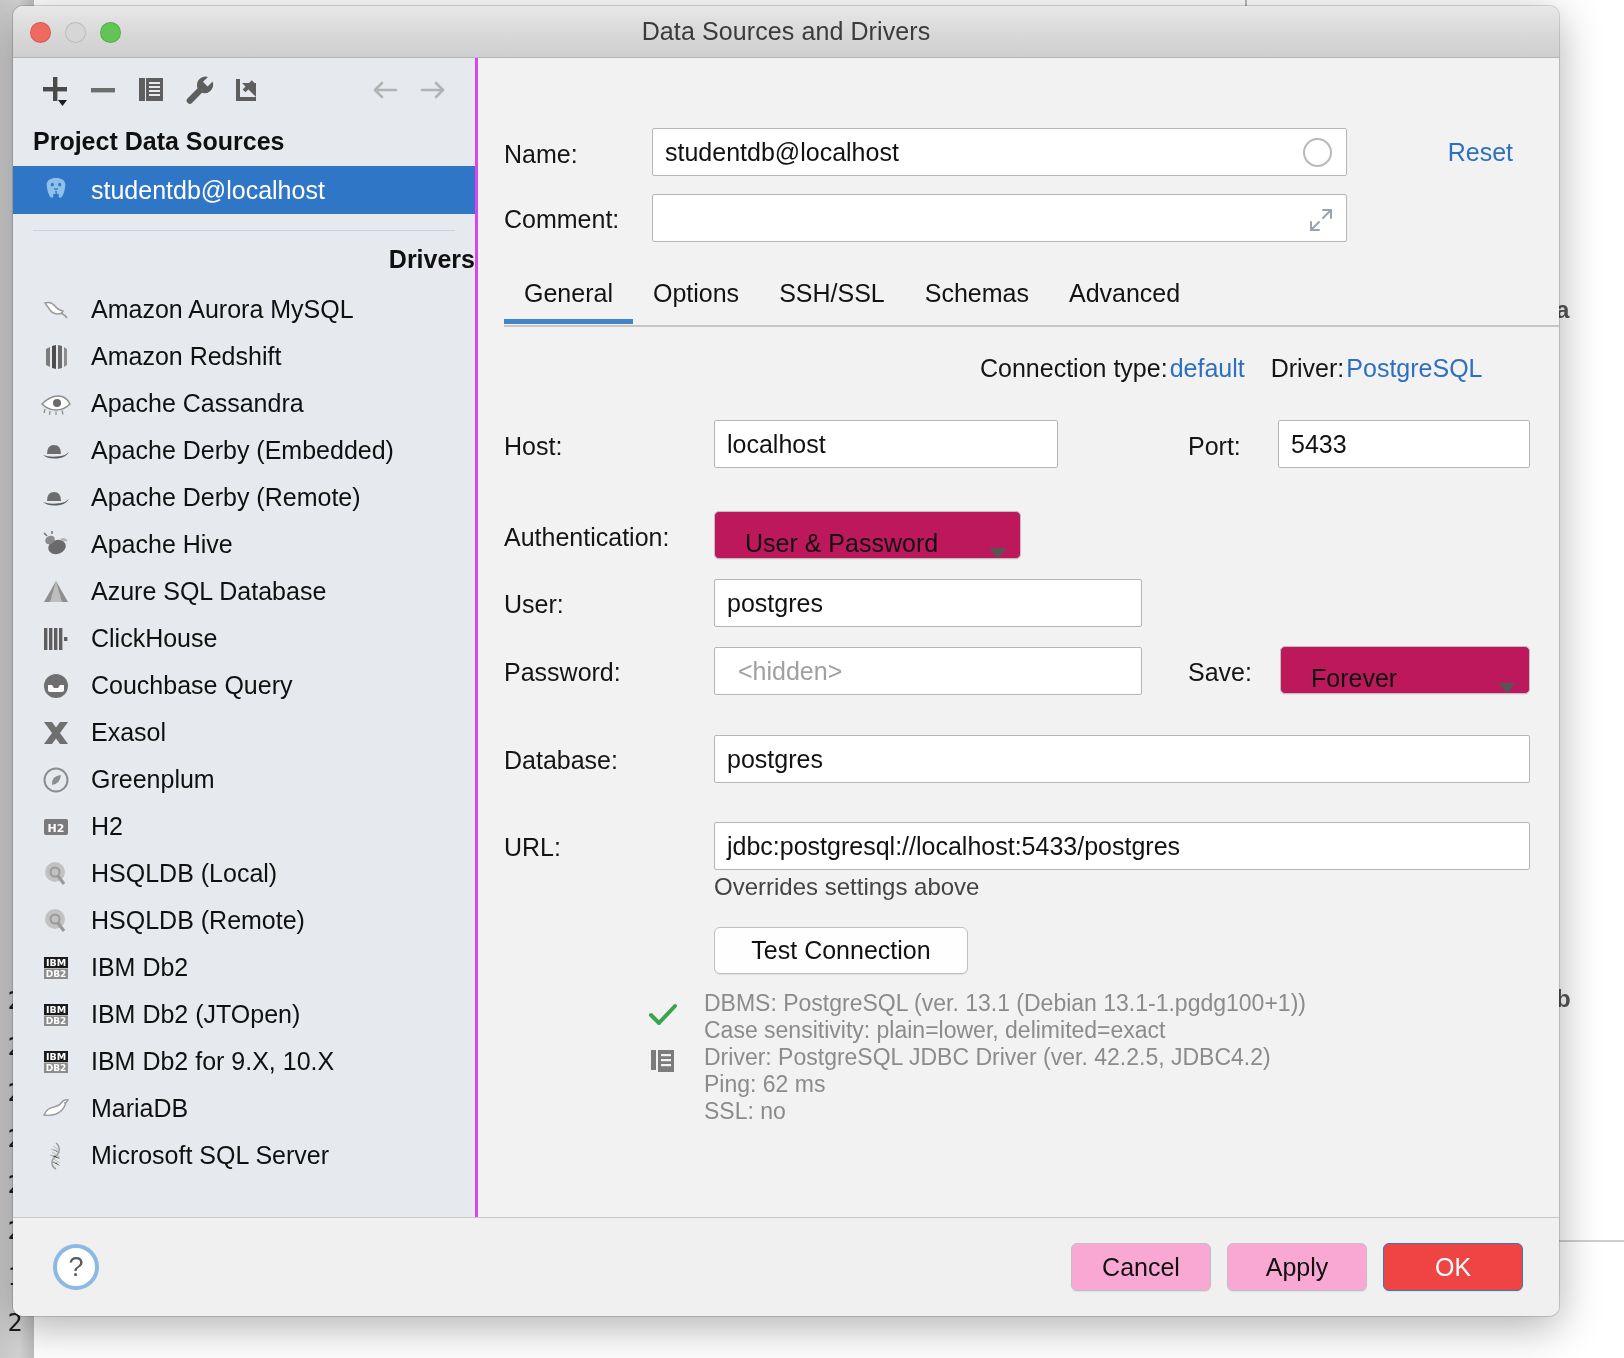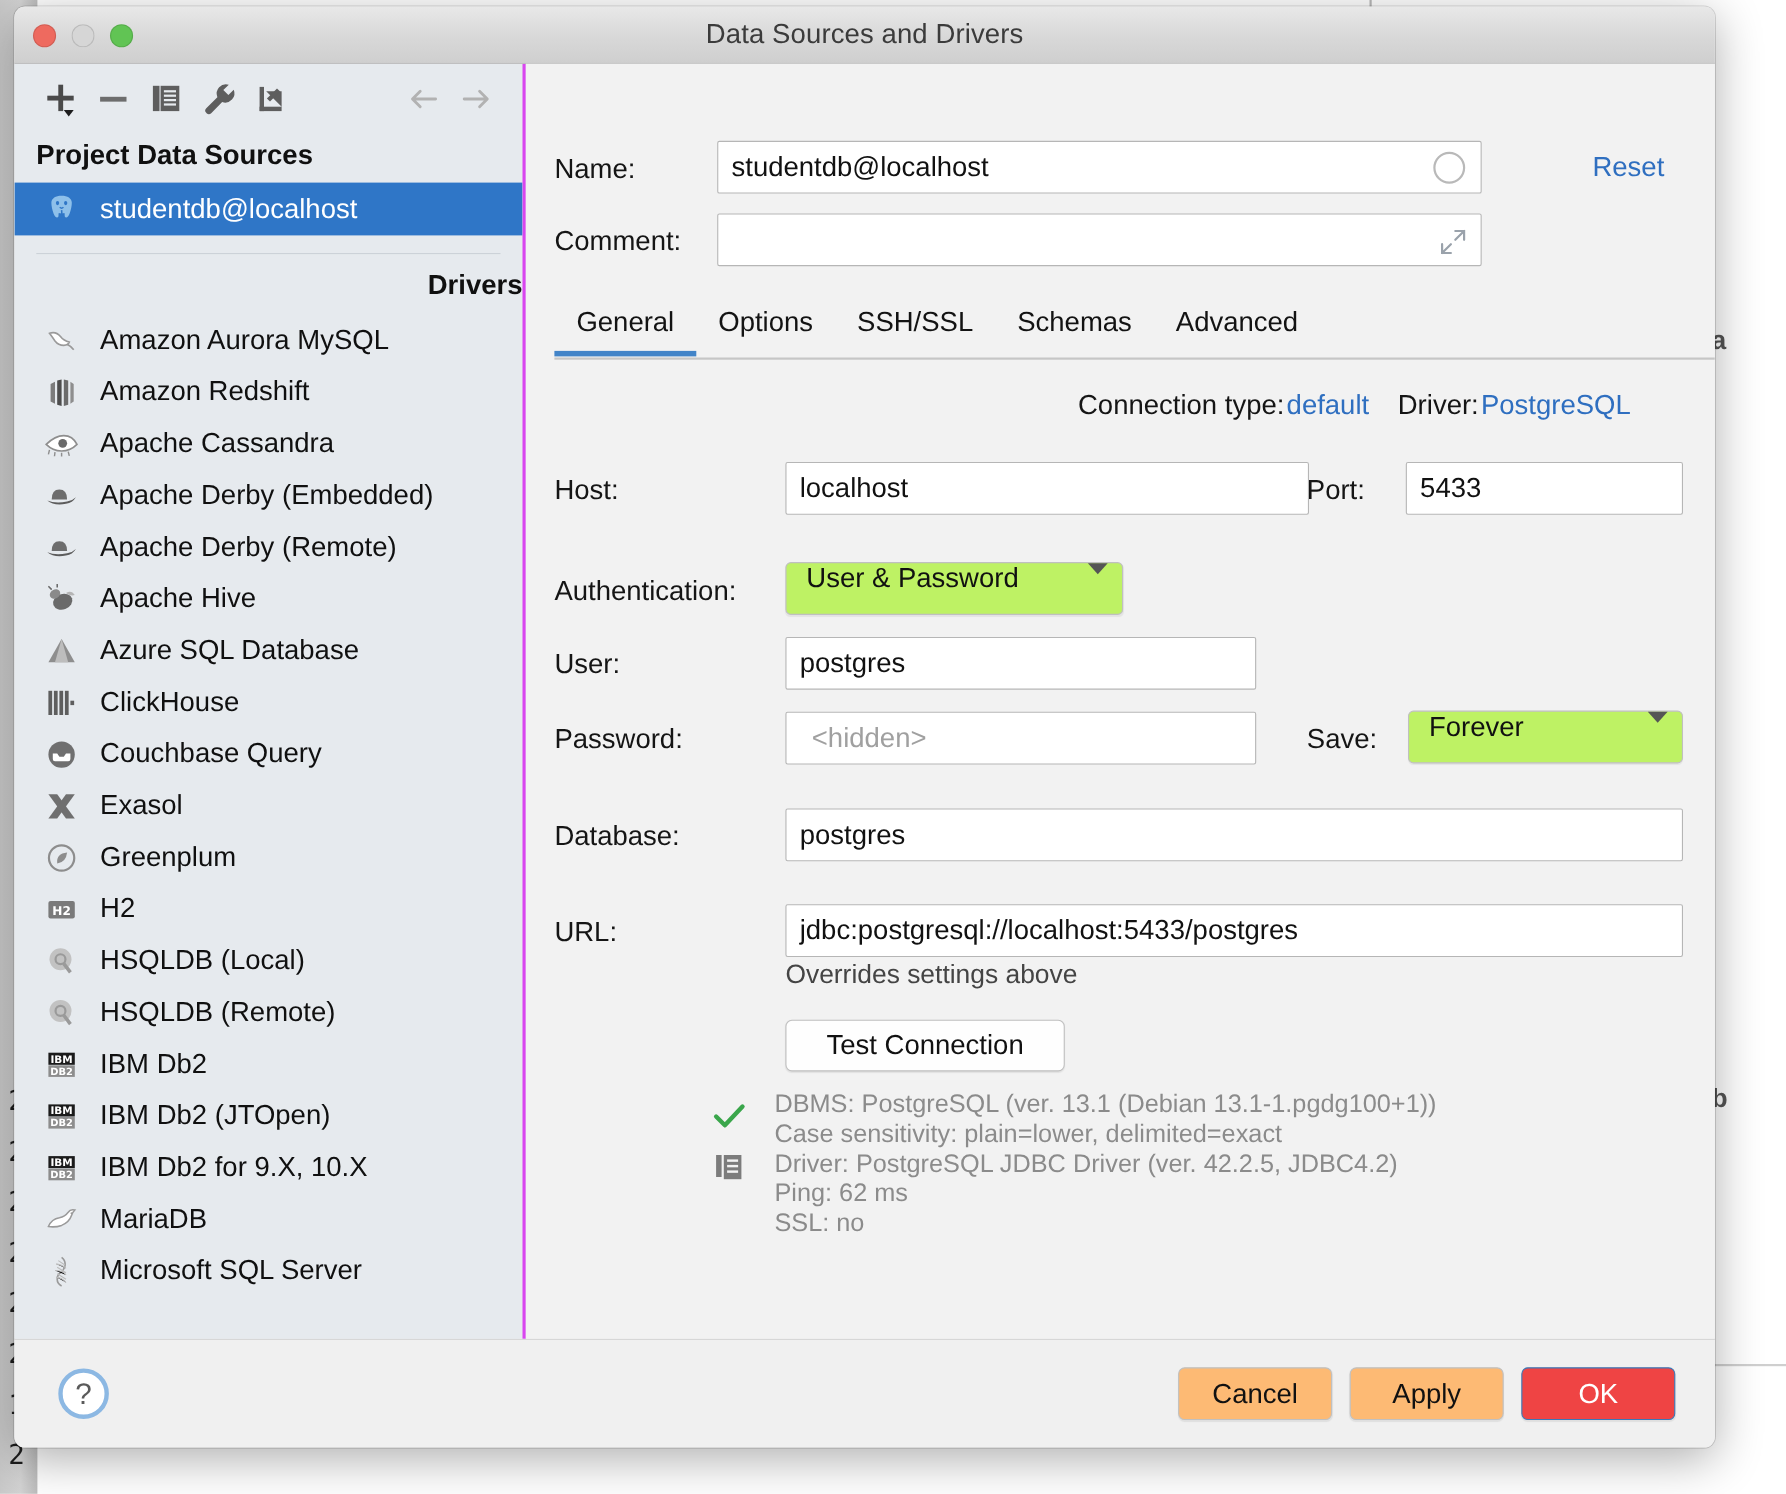--- a/index.html
+++ b/index.html
@@ -187,28 +187,28 @@
     font-size: 25px;
     color: #111;
     display: flex;
     align-items: center;
     padding: 0 12px;
     position: relative;
   }
   .field.placeholder { color: #a0a0a0; padding-left: 23px; }
 
   .combo {
-    background: #bef264;
+    background: #be185d;
     border: 1px solid #c0c0c0;
     border-radius: 5px;
     font-size: 25px;
     color: #111;
     display: flex;
-    align-items: flex-start;
-    padding: 0 18px;
+    align-items: flex-end;
+    padding: 0 30px;
     position: relative;
     box-shadow: 0 1px 1px rgba(0,0,0,0.06);
   }
   .combo .caret {
     position: absolute;
     right: 13px;
     width: 0; height: 0;
     border-left: 9px solid transparent;
     border-right: 9px solid transparent;
     border-top: 10px solid #555;
@@ -331,21 +331,21 @@
   .btn {
     height: 48px;
     min-width: 140px;
     padding: 0 22px;
     border-radius: 6px;
     font-size: 25px;
     display: flex;
     align-items: center;
     justify-content: center;
     border: 1px solid #c0c0c0;
-    background: #fdba74;
+    background: #f9a8d4;
     color: #111;
     box-shadow: 0 1px 1px rgba(0,0,0,0.07);
   }
   .btn.primary {
     background: #ef4444;
     border-color: #3b78b8;
     color: #ffffff;
     min-width: 140px;
   }
 </style>
@@ -689,21 +689,21 @@
 
       <div id="conn-type-row">
         <span>Connection type:</span>
         <span class="link">default</span>
         <span style="width:22px"></span>
         <span>Driver:</span>
         <span class="link">PostgreSQL</span>
       </div>
 
       <div class="lbl" style="position:absolute;left:26px;top:374px">Host:</div>
-      <div class="field" style="position:absolute;left:236px;top:362px;width:476px;height:48px">
+      <div class="field" style="position:absolute;left:236px;top:362px;width:344px;height:48px">
         <span>localhost</span>
       </div>
       <div class="lbl" style="position:absolute;left:710px;top:374px">Port:</div>
       <div class="field" style="position:absolute;left:800px;top:362px;width:252px;height:48px">
         <span>5433</span>
       </div>
 
       <div class="lbl" style="position:absolute;left:26px;top:465px">Authentication:</div>
       <div class="combo" style="position:absolute;left:236px;top:453px;width:307px;height:48px">
         <span>User &amp; Password</span>

